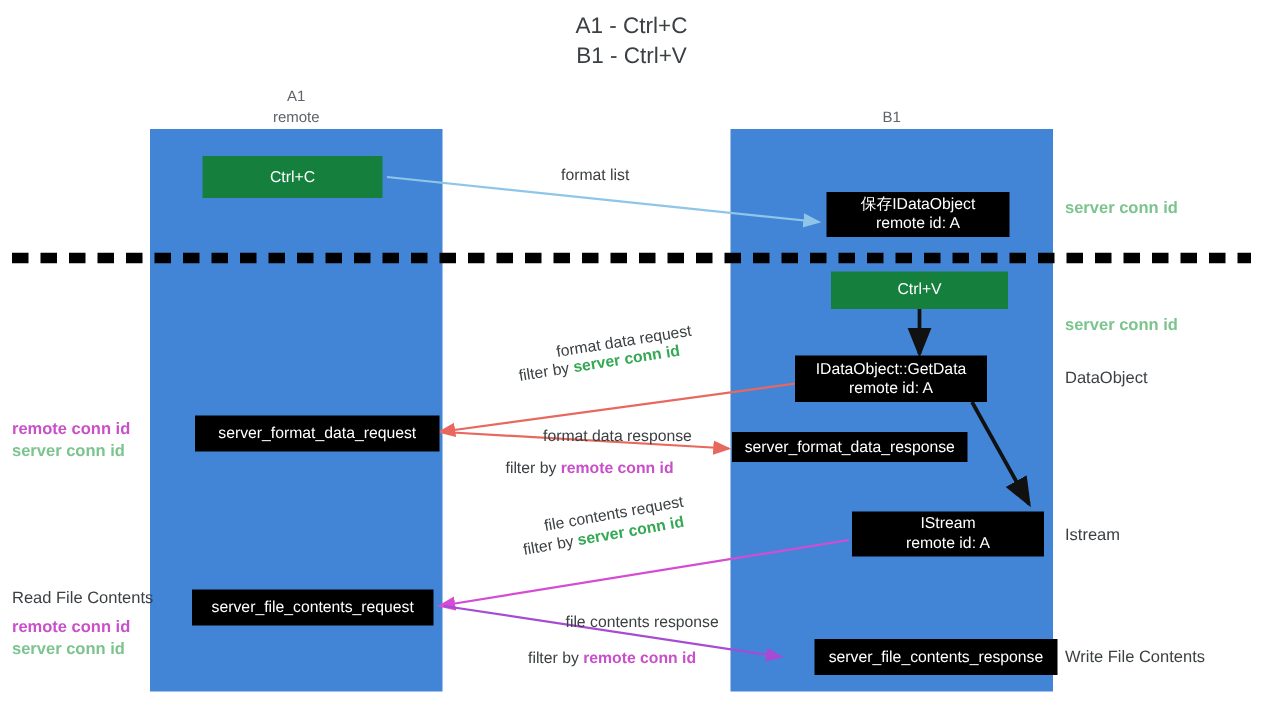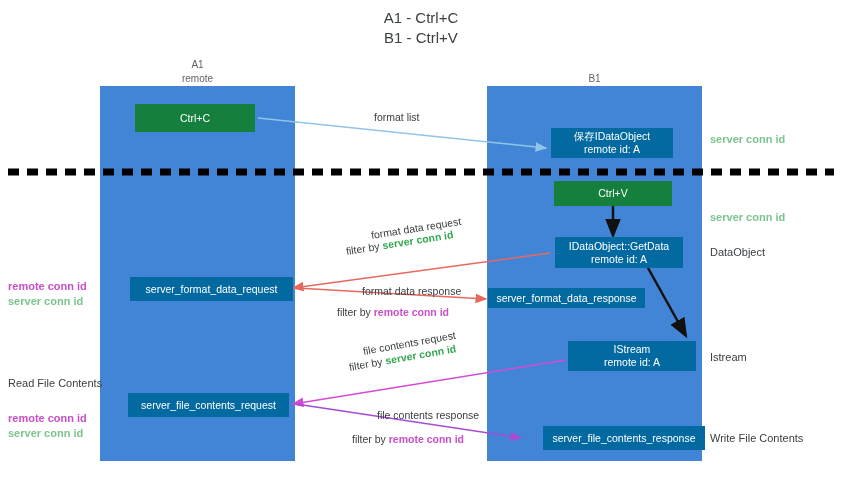--- a/index.html
+++ b/index.html
@@ -23,21 +23,21 @@
   }
 
   .lane{position:absolute;background:#4285d6;}
 
   .node{
     position:absolute;box-sizing:border-box;
     display:flex;flex-direction:column;align-items:center;justify-content:center;
     color:#ffffff;font-size:10.5px;line-height:13px;text-align:center;
   }
   .node.green{background:#15803d;}
-  .node.orange{background:#0369a1;}
+  .node.orange{background:#000000;}
   .node .l2{font-size:10.5px;}
 
   .edge-label{
     position:absolute;font-size:10.5px;line-height:14px;color:#3c4043;white-space:nowrap;
   }
   .edge-label.rot-up{transform:rotate(-9deg);transform-origin:left center;}
   .edge-label.rot-up2{transform:rotate(-10deg);transform-origin:left center;}
   .green-t{color:#34a853;font-weight:bold;}
   .mag-t{color:#c850c8;font-weight:bold;}
 
@@ -110,21 +110,21 @@
 
   <div class="node orange" style="left:551px;top:128px;width:122px;height:30px;">
     <div>保存IDataObject</div>
     <div class="l2">remote id: A</div>
   </div>
 
   <div class="node green" style="left:554px;top:181px;width:118px;height:25px;">
     <div>Ctrl+V</div>
   </div>
 
-  <div class="node orange" style="left:555px;top:237px;width:128px;height:31px;">
+  <div class="node orange" style="left:530px;top:237px;width:128px;height:31px;">
     <div>IDataObject::GetData</div>
     <div class="l2">remote id: A</div>
   </div>
 
   <div class="node orange" style="left:130px;top:277px;width:163px;height:24px;">
     <div>server_format_data_request</div>
   </div>
 
   <div class="node orange" style="left:488px;top:288px;width:157px;height:20px;">
     <div>server_format_data_response</div>
@@ -166,17 +166,17 @@
   </div>
 
   <div class="side-note green" style="left:710px;top:132px;">server conn id</div>
   <div class="side-note green" style="left:710px;top:210px;">server conn id</div>
   <div class="side-note plain" style="left:710px;top:245px;">DataObject</div>
   <div class="side-note plain" style="left:710px;top:350px;">Istream</div>
   <div class="side-note plain" style="left:710px;top:431px;">Write File Contents</div>
 
   <div class="side-note mag" style="left:8px;top:279px;">remote conn id</div>
   <div class="side-note green" style="left:8px;top:294px;">server conn id</div>
-  <div class="side-note plain" style="left:8px;top:376px;">Read File Contents</div>
+  <div class="side-note plain" style="left:8px;top:392px;">Read File Contents</div>
   <div class="side-note mag" style="left:8px;top:411px;">remote conn id</div>
   <div class="side-note green" style="left:8px;top:426px;">server conn id</div>
 
 </div>
 
 </body></html>

